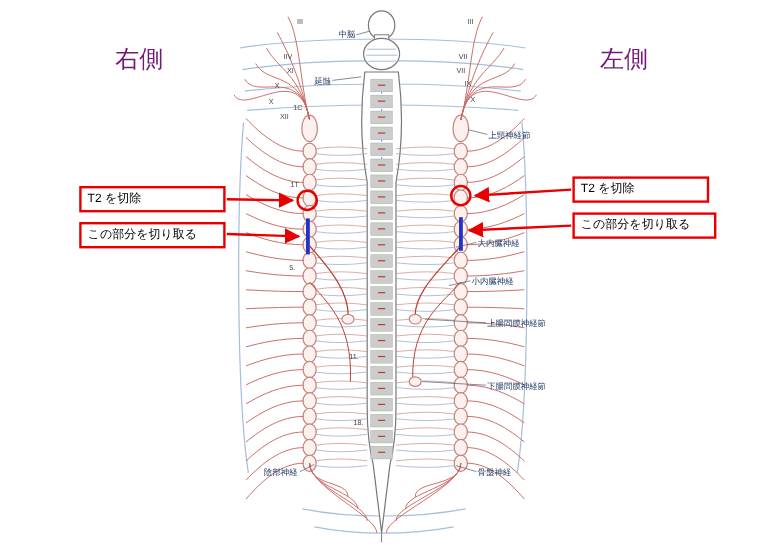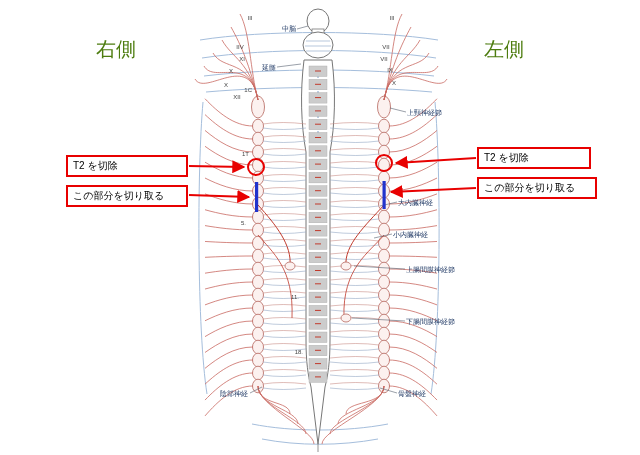--- a/index.html
+++ b/index.html
@@ -1,22 +1,22 @@
 <!DOCTYPE html>
 <html><head>
 <meta charset="utf-8">
 <style>
   html,body{margin:0;padding:0;background:#fff;}
   .canvas{position:relative;width:640px;height:455px;background:#ffffff;overflow:hidden;
           font-family:"Liberation Sans",sans-serif;}
   .canvas svg{position:absolute;left:0;top:0;}
   .heading{position:absolute;font-family:"DejaVu Serif","Liberation Serif",serif;
-           font-size:20px;color:#4d7c0f;white-space:nowrap;}
+           font-size:20px;color:#701a75;white-space:nowrap;}
   .heading-right{left:96px;top:36px;}
-  .heading-left{left:484px;top:36px;}
+  .heading-left{left:500px;top:36px;}
   .callout{position:absolute;box-sizing:border-box;background:#ffffff;border:2px solid #e80000;
            font-size:10px;line-height:16px;color:#000;padding:1px 5px;white-space:nowrap;z-index:5;}
   .co-lt2{left:66px;top:155px;width:122px;}
   .co-lcut{left:66px;top:185px;width:122px;}
   .co-rt2{left:477px;top:147px;width:114px;}
   .co-rcut{left:477px;top:177px;width:120px;}
   .fb{fill:none;stroke:#a5bedc;stroke-width:1;}
   .leader{stroke:#55606e;stroke-width:0.6;}
   .dlab{font-size:7px;fill:#1f3864;}
   .num{font-size:6px;fill:#444;}

